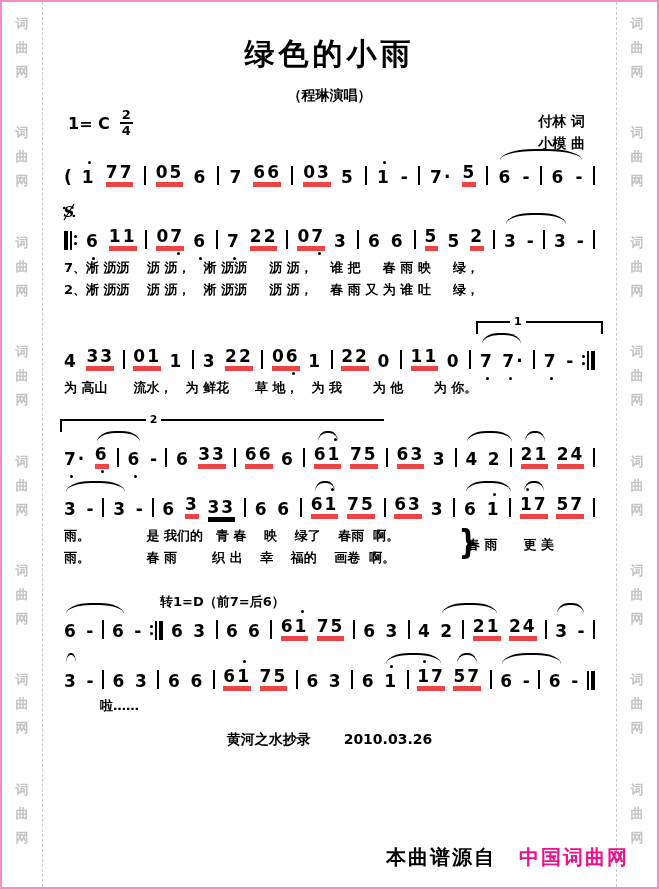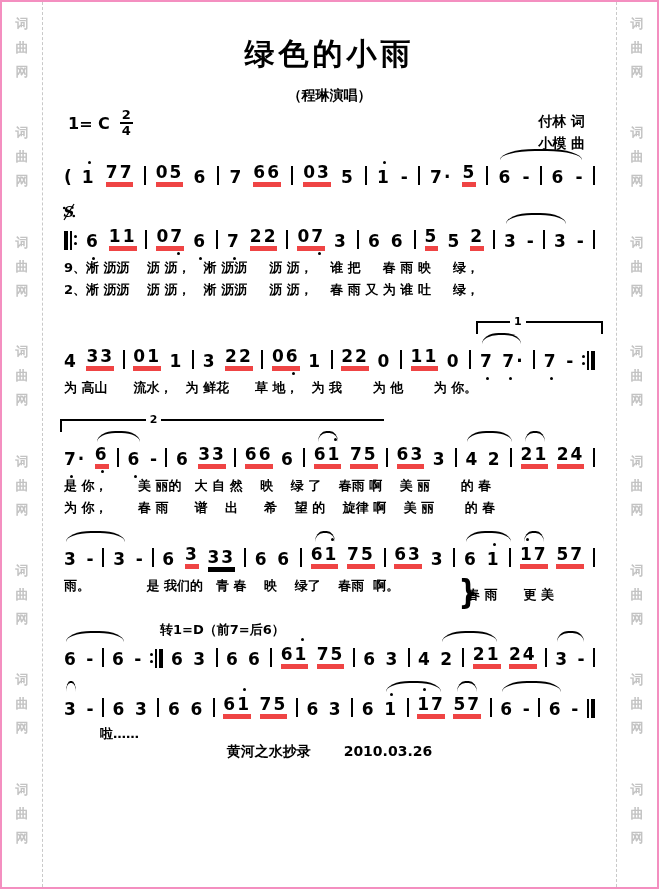--- a/index.html
+++ b/index.html
@@ -45,21 +45,21 @@
   .volta.rt{border-right:2px solid #000;}
   .volta b{position:absolute;top:-8px;left:26%;background:#fff;padding:0 4px;font-size:11px;font-weight:bold;}
   .lyrics{margin-top:6px;position:relative;}
   .lyr{white-space:pre;font-size:13px;font-weight:bold;line-height:22px;}
   .above,.below{font-size:13px;font-weight:bold;white-space:pre;}
   .above{margin-bottom:4px;}
   .below{margin-top:6px;}
   .segno{position:absolute;left:-2px;top:-22px;width:14px;height:18px;}
   .brace{position:absolute;font-size:34px;font-weight:bold;top:-3px;transform:scaleX(.8);}
   .btail{position:absolute;font-size:13px;font-weight:bold;top:11px;white-space:pre;}
-  .colophon{text-align:center;font-size:14px;font-weight:bold;}
+  .colophon{text-align:center;font-size:14px;font-weight:bold;margin-top:16px;}
   .colophon .dt{margin-left:28px;}
   
   .footer{position:absolute;bottom:16px;right:28px;font-size:20px;font-weight:bold;letter-spacing:2px;}
   .footer .site{margin-left:14px;}
 </style>
 </head>
 <body>
 
 <div class="page" style="border-color: rgb(244, 143, 192);">
   <div class="wm-col wm-left" id="wmL">
@@ -217,21 +217,21 @@
             <span class="bar"></span>
             <span class="segno"><svg viewBox="0 0 14 18" width="14" height="18">
                 <text x="7" y="14" text-anchor="middle" font-size="15" font-style="italic" font-weight="bold" font-family="DejaVu Serif, serif">S</text>
                 <line x1="2" y1="17" x2="12" y2="1" stroke="#000" stroke-width="1.2"></line>
                 <circle cx="2.2" cy="5" r="1.3"></circle>
                 <circle cx="11.8" cy="13" r="1.3"></circle>
               </svg></span>
             <div class="arc" style="left: 442.1px; width: 59.8px; top: -12px;"></div>
           </div>
           <div class="lyrics">
-            <div class="lyr">9、淅 沥沥　 沥 沥，　淅 沥沥　  沥 沥，　 谁 把　  春 雨 映　  绿，</div>
+            <div class="lyr">7、淅 沥沥　 沥 沥，　淅 沥沥　  沥 沥，　 谁 把　  春 雨 映　  绿，</div>
             <div class="lyr">2、淅 沥沥　 沥 沥，　淅 沥沥　  沥 沥，　 春 雨 又 为 谁 吐　  绿，</div>
           </div>
         </div>
         <div class="system" style="padding-top: 20px;">
           <div class="row">
             <span class="grp"><span class="nt">4</span></span>
             <span class="grp u1"><span class="nt">3</span><span class="nt">3</span></span>
             <span class="bar"></span>
             <span class="grp u1"><span class="nt">0</span><span class="nt">1</span></span>
             <span class="grp"><span class="nt">1</span></span>
@@ -297,24 +297,20 @@
             <span class="grp u1"><span class="nt">2</span><span class="nt">4</span></span>
             <span class="bar"></span>
             <div class="arc" style="left: 33.1px; width: 42.8px; top: -12px;"></div>
             <div class="arc" style="left: 254.2px; width: 19.6px; top: -12px;"></div>
             <div class="arc" style="left: 403.1px; width: 44.6px; top: -12px;"></div>
             <div class="arc" style="left: 461.2px; width: 19.6px; top: -12px;"></div>
             <div class="volta lt" style="left: -4px; width: 322px; top: -24px;">
               <b>2</b>
             </div>
           </div>
-          <div class="lyrics">
-            <div class="lyr">是 你，　　 美 丽的　大 自 然　 映　 绿 了　 春雨 啊　 美 丽　　 的 春</div>
-            <div class="lyr">为 你，　　 春 雨　　谱　 出　　希　 望 的　 旋律 啊　 美 丽　　 的 春</div>
-          </div>
         </div>
         <div class="system">
           <div class="row">
             <span class="grp"><span class="nt">3</span></span>
             <span class="dash">-</span>
             <span class="bar"></span>
             <span class="grp"><span class="nt">3</span></span>
             <span class="dash">-</span>
             <span class="bar"></span>
             <span class="grp"><span class="nt">6</span></span>
@@ -336,20 +332,21 @@
             <span class="grp u1"><span class="nt hi">1</span><span class="nt">7</span></span>
             <span class="grp u1"><span class="nt">5</span><span class="nt">7</span></span>
             <span class="bar"></span>
             <div class="arc" style="left: 2.1px; width: 58.8px; top: -12px;"></div>
             <div class="arc" style="left: 251.2px; width: 19.6px; top: -12px;"></div>
             <div class="arc" style="left: 402.1px; width: 44.6px; top: -12px;"></div>
             <div class="arc" style="left: 460.2px; width: 19.6px; top: -12px;"></div>
           </div>
           <div class="lyrics">
             <div class="lyr">雨。　　　　 是 我们的　青 春　 映　 绿了　 春雨  啊。</div>
+            <div class="lyr">雨。　　　　 春 雨　　  织 出　 幸　 福的　 画卷  啊。</div>
             <span class="brace" style="left: 392px;">}</span>
             <span class="btail" style="left: 403px;">春 雨　　更 美</span>
           </div>
         </div>
         <div class="system">
           <div class="above" style="margin-left: 96px;">转1=D（前7=后6）</div>
           <div class="row">
             <span class="grp"><span class="nt">6</span></span>
             <span class="dash">-</span>
             <span class="bar"></span>
@@ -429,13 +426,17 @@
           <div class="below" style="margin-left: 36px;">啦……</div>
         </div>
       </div>
 
     <div class="colophon">
       <span>黄河之水抄录</span>
       <span class="dt">2010.03.26</span>
     </div>
   </div>
 
+  <div class="footer">
+    <span>本曲谱源自</span>
+    <span class="site" id="siteName" style="color: rgb(236, 18, 140);">中国词曲网</span>
+  </div>
 </div>
 
 </body></html>

